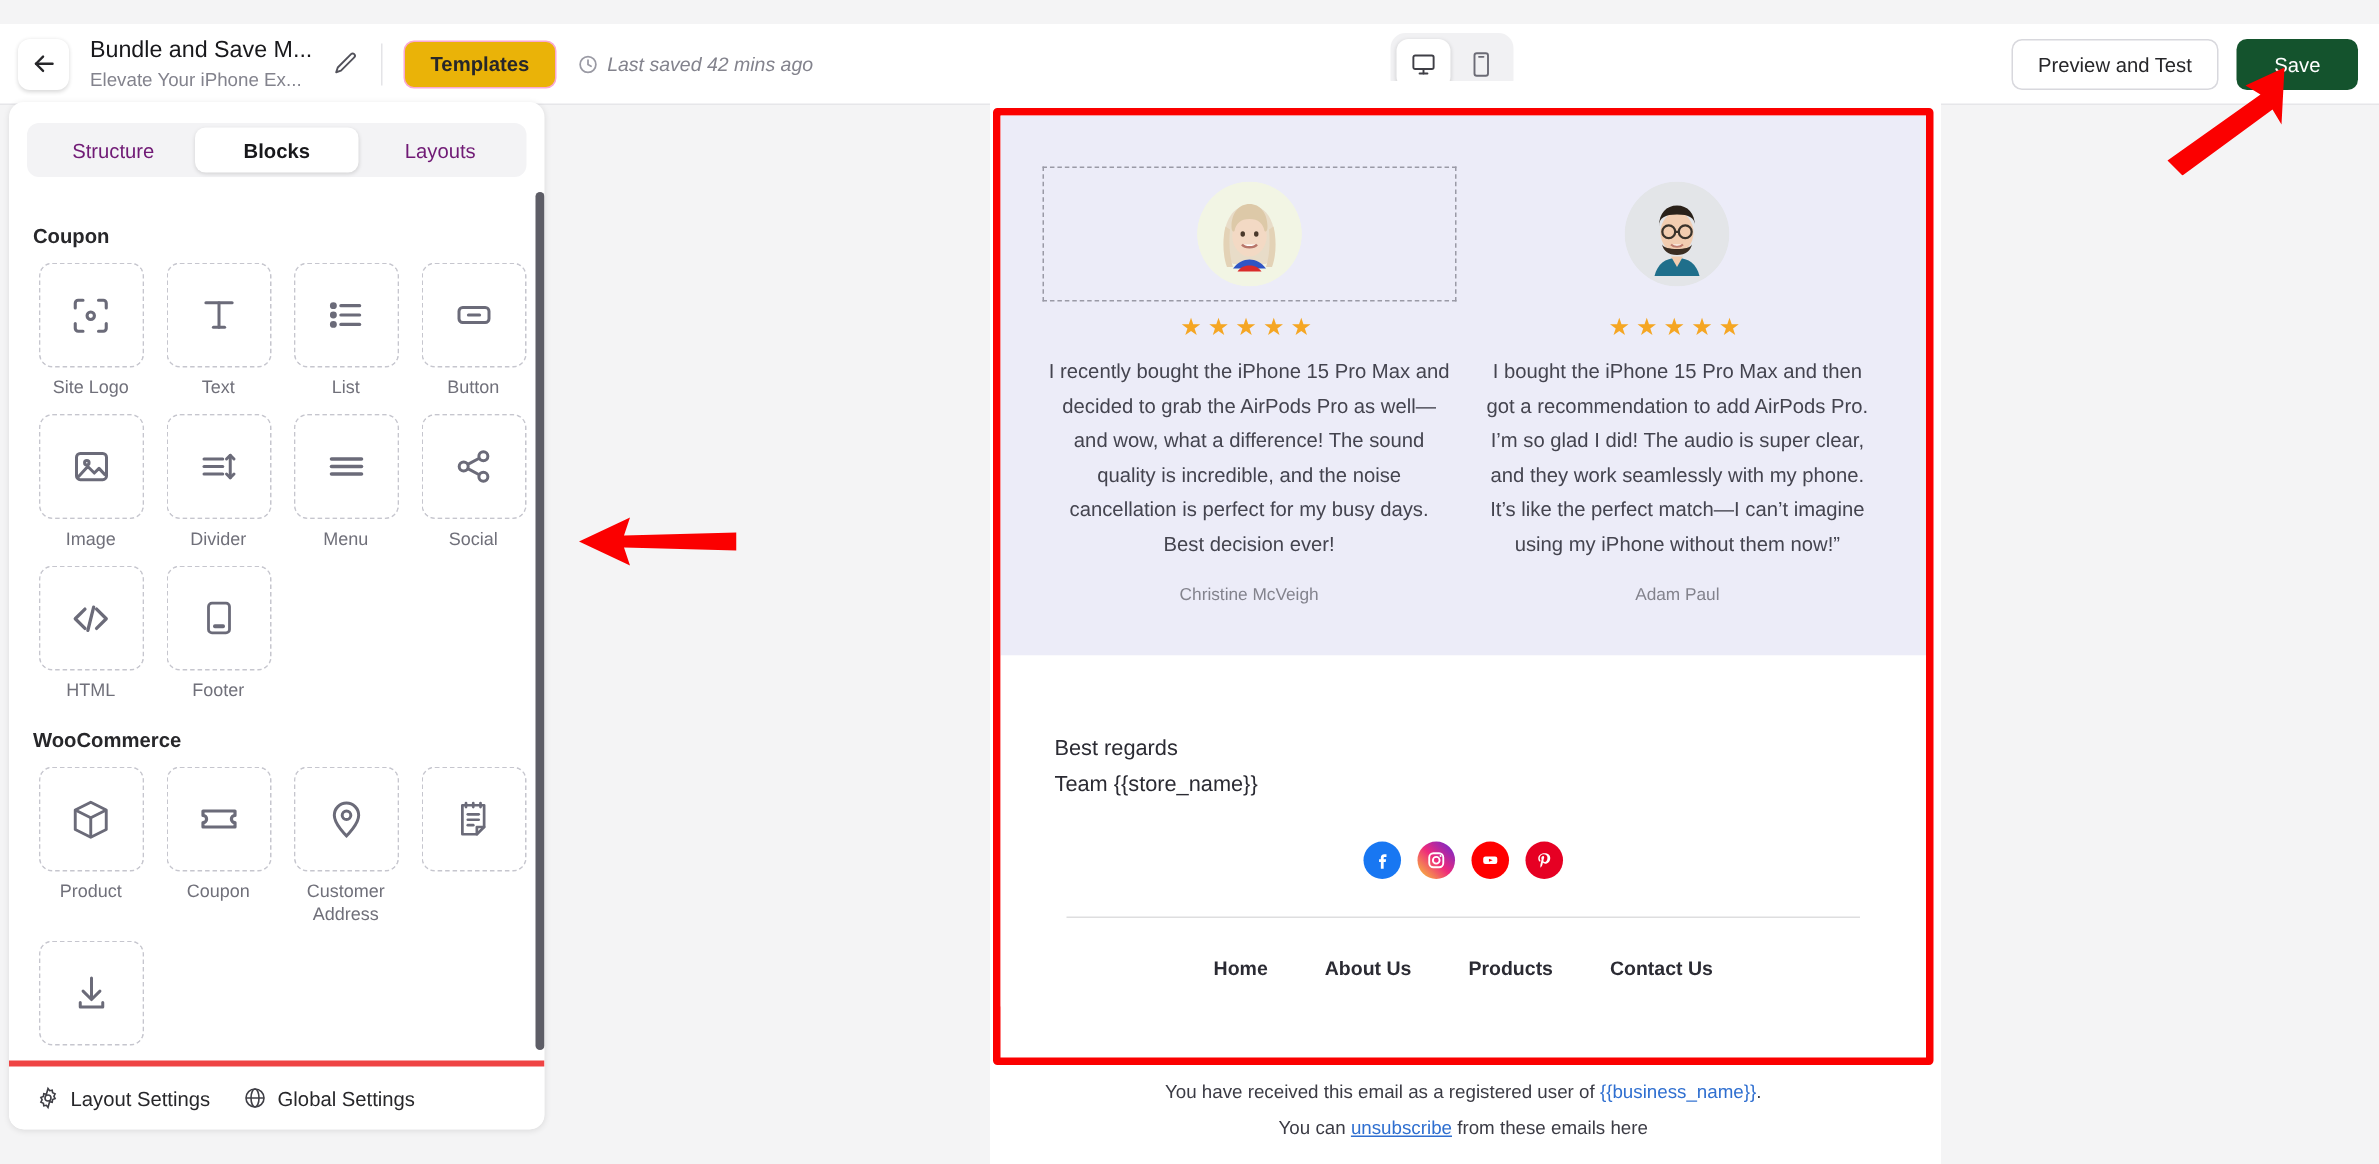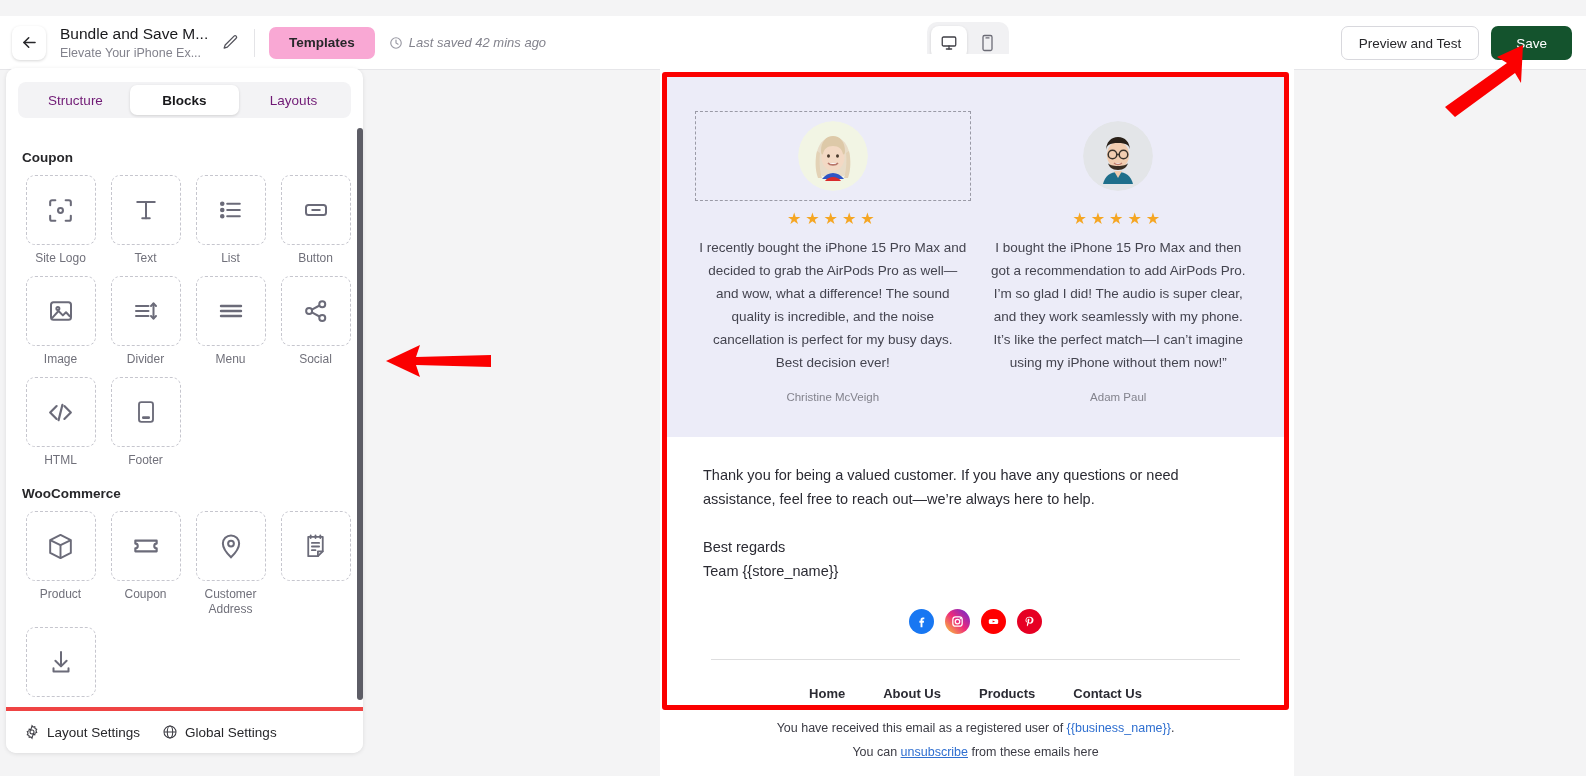--- a/index.html
+++ b/index.html
@@ -35,21 +35,21 @@
     white-space: nowrap; overflow: hidden;
   }
   .pencil-btn {
     width: 28px; height: 28px; margin-left: 8px;
     display: flex; align-items: center; justify-content: center;
     cursor: pointer;
   }
   .vdiv { width: 1px; height: 28px; background: #e4e4e7; margin: 0 14px 0 10px; }
   .templates-btn {
     height: 32px; padding: 0 17px;
-    border: 3px solid #f9a8d4; border-radius: 7px; background: #f9a8d4;
+    border: 1px solid #f9a8d4; border-radius: 7px; background: #eab308;
     font-size: 13.5px; color: #27272a; font-weight: 600;
     display: flex; align-items: center; cursor: pointer;
   }
   .saved-note {
     margin-left: 14px; display: flex; align-items: center; gap: 6px;
     font-size: 13px; color: #83838d; font-style: italic; justify-content: space-between;
   }
 
   .device-toggle {
     position: absolute; left: 927px; top: 6px;
@@ -535,21 +535,20 @@
           </svg>
         </div>
       </div>
       <div class="stars">★★★★★</div>
       <div class="quote">I bought the iPhone 15 Pro Max and then got a recommendation to add AirPods Pro. I’m so glad I did! The audio is super clear, and they work seamlessly with my phone. It’s like the perfect match—I can’t imagine using my iPhone without them now!”</div>
       <div class="author">Adam Paul</div>
     </div>
   </div>
 
   <div class="body-white">
-    <div class="body-para">Thank you for being a valued customer. If you have any questions or need assistance, feel free to reach out—we’re always here to help.</div>
     <div class="body-gap"></div>
     <div class="body-para">Best regards</div>
     <div class="body-para">Team {{store_name}}</div>
 
     <div class="social-row">
       <div class="soc" style="background:#1877f2">
         <svg width="15" height="15" viewBox="0 0 24 24" fill="#fff">
           <path d="M14.5 8.5h2V5.6h-2.4c-2.4 0-3.6 1.5-3.6 3.7v1.6H8.6v2.9h1.9V21h3v-7.2h2.2l.4-2.9h-2.6V9.8c0-.9.3-1.3 1-1.3Z"></path>
         </svg>
       </div>

